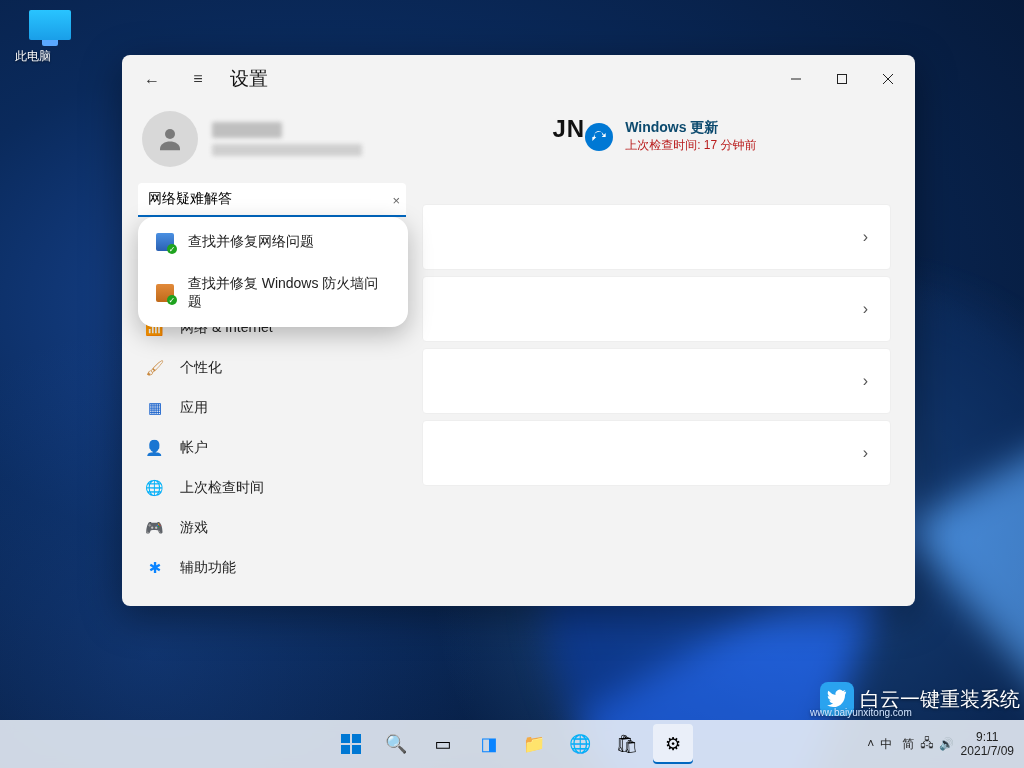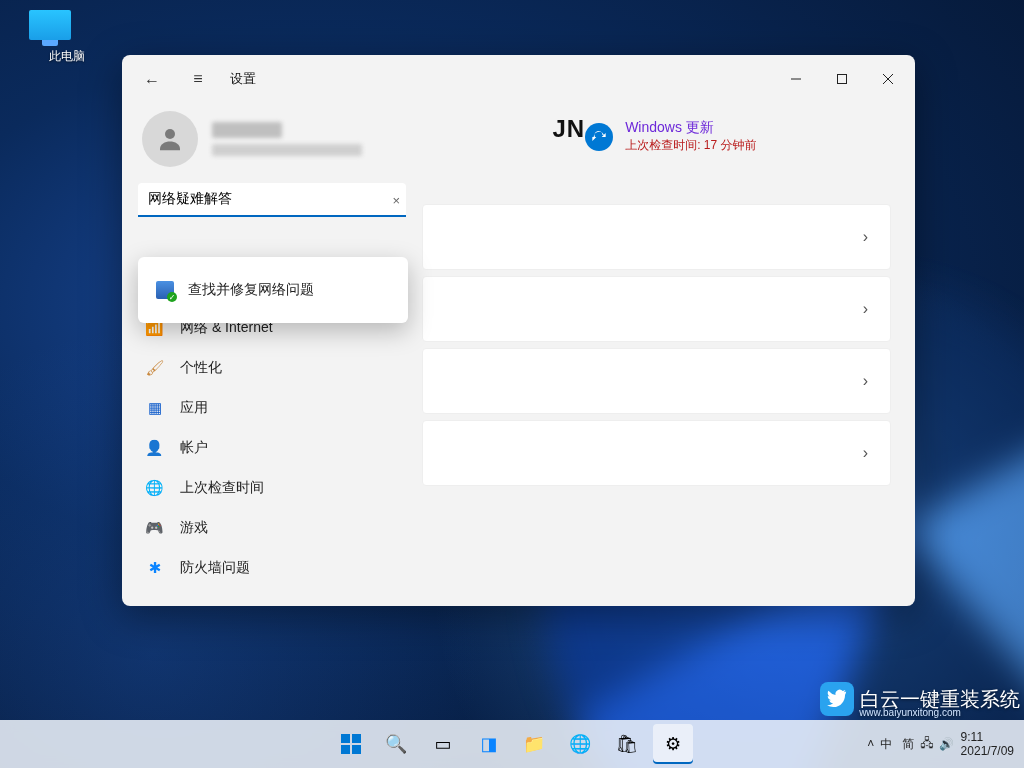--- a/index.html
+++ b/index.html
@@ -10,85 +10,85 @@
   .wallpaper::before { content: ""; position: absolute; inset: 0; background: 
     radial-gradient(circle at 75% 75%, rgba(100,180,255,0.35) 0%, transparent 35%),
     radial-gradient(circle at 85% 65%, rgba(60,140,255,0.3) 0%, transparent 25%),
     radial-gradient(circle at 15% 85%, rgba(40,100,200,0.25) 0%, transparent 30%);
   }
   .bloom { position:absolute; right:-120px; bottom:-120px; width:600px; height:600px; background:
     conic-gradient(from 200deg at 60% 40%, #1e66ff 0 40deg, #0a3aa0 40deg 90deg, #3c8cff 90deg 150deg, #0a2a5c 150deg 220deg, #5aa8ff 220deg 300deg, #0a2a5c 300deg 360deg);
     filter: blur(18px); opacity:.65; border-radius:50%; }
   
   
-  .desktop-icon { position: absolute; top: 10px; left: 15px; width: 70px; text-align: right; color: #fff; font-size: 12px; }
+  .desktop-icon { position: absolute; top: 10px; left: 15px; width: 70px; text-align: left; color: #fff; font-size: 12px; }
   .desktop-icon .monitor { width: 42px; height: 30px; background: linear-gradient(#29c4ff,#1a9ee8); margin: 0 auto 2px; border-radius: 2px; position: relative; }
   .desktop-icon .monitor::after { content:""; position:absolute; bottom:-6px; left:50%; transform:translateX(-50%); width:16px; height:6px; background:#5aa8ff; border-radius:0 0 2px 2px; }
   .desktop-icon .label { margin-top:8px; text-shadow: 0 1px 2px rgba(0,0,0,0.6); }
   
   
   .window { position: absolute; left: 122px; top: 55px; width: 793px; height: 551px; background: #f3f3f3; border-radius: 8px; box-shadow: 0 10px 40px rgba(0,0,0,0.4); display: flex; flex-direction: column; }
   .titlebar { height: 48px; display: flex; align-items: center; padding: 0 4px 0 12px; }
   .titlebar .left { display: flex; align-items: center; gap: 10px; }
   .titlebar .btn { width: 36px; height: 36px; display:flex; align-items:center; justify-content:center; border-radius:4px; color:#333; }
-  .titlebar .title { font-size: 13px; color:#111; margin-left:4px; }
+  .titlebar .title { font-size: 19px; color:#111; margin-left:4px; }
   .titlebar .controls { margin-left:auto; display:flex; }
   .titlebar .controls .wbtn { width:46px; height:32px; display:flex; align-items:center; justify-content:center; color:#333; }
   
   .content { flex:1; display:flex; overflow:hidden; }
   .sidebar { width: 300px; padding: 0 12px 12px 12px; display:flex; flex-direction:column; }
   .user-block { display:flex; align-items:center; gap:14px; padding: 8px 8px 16px 8px; }
   .avatar { width:56px; height:56px; border-radius:50%; background:#d8d8d8; display:flex; align-items:center; justify-content:center; }
   .avatar svg { width:30px; height:30px; fill:#7a7a7a; }
   .user-text .name { font-size:15px; font-weight:600; color:transparent; background:#bfbfbf; border-radius:2px; width:70px; height:16px; filter: blur(2px); }
   .user-text .mail { font-size:12px; color:transparent; background:#cfcfcf; border-radius:2px; width:150px; height:12px; margin-top:6px; filter: blur(2px); }
   
   .search-wrap { position:relative; margin: 0 4px; }
   .search { width:100%; height:34px; border:none; border-bottom:2px solid #0067c0; background:#fff; border-radius:4px 4px 0 0; padding: 0 30px 0 10px; font-size:14px; outline:none; }
   .search-clear { position:absolute; right:6px; top:50%; transform:translateY(-50%); color:#666; font-size:13px; cursor:pointer; }
   
-  .dropdown { position:absolute; top:34px; left:0; right:-2px; background:#fff; border-radius:6px; box-shadow:0 8px 24px rgba(0,0,0,0.25); padding:12px 0; z-index:20;margin-top:40px; }
+  .dropdown { position:absolute; top:34px; left:0; right:-2px; background:#fff; border-radius:16px; box-shadow:0 8px 24px rgba(0,0,0,0.25); padding:4px 0; z-index:20; }
   .dropdown .item { display:flex; align-items:center; gap:14px; padding:12px 18px; font-size:14px; color:#222; }
   .dropdown .ico { width:18px; height:18px; background:linear-gradient(#4a90e2,#2a60b2); border-radius:2px; position:relative; }
   .dropdown .ico::after{content:"✓"; position:absolute; right:-3px; bottom:-3px; background:#1fa31f; color:#fff; font-size:8px; width:10px; height:10px; border-radius:50%; display:flex; align-items:center; justify-content:center;}
   .dropdown .ico.fw { background:linear-gradient(#e28a3a,#c06a1a);}
   .dropdown .ico.fw::after{background:#1fa31f;}
   
   .nav { margin-top:12px; display:flex; flex-direction:column; gap:2px; }
   .nav .nitem { height:38px; display:flex; align-items:center; gap:16px; padding:0 12px; border-radius:4px; font-size:14px; color:#222; position:relative; }
   .nav .nitem.active { background:#eaeaea; }
   .nav .nitem.active::before { content:""; position:absolute; left:0; top:10px; bottom:10px; width:3px; background:#0067c0; border-radius:2px; }
   .nav .nicon { width:18px; height:18px; display:flex; align-items:center; justify-content:center; font-size:15px; }
   
   .main { flex:1; padding: 12px 24px 0 0; overflow:hidden; }
   .page-head { display:flex; align-items:flex-start; justify-content:center; margin-left: -4px; padding-bottom: 20px;}
   .page-head h1 { font-size:24px; font-weight:600; color:#111; letter-spacing:1px; }
   .update-block { display:flex; align-items:center; gap:12px; margin-top:4px;}
   .update-block .uicon { width:28px; height:28px; border-radius:50%; background:#0078d4; display:flex; align-items:center; justify-content:center; }
   .update-block .uicon svg { width:16px; height:16px; fill:#fff; }
-  .update-block .utxt .t1 { font-size:14px; font-weight:400; color:#6d28d9; }
+  .update-block .utxt .t1 { font-size:14px; font-weight:700; color:#0c4a6e; }
   .update-block .utxt .t2 { font-size:12px; color:#b91c1c; }
   
   .cards { display:flex; flex-direction:column; gap:6px; margin-top:30px;}
   .card { height:66px; background:#fff; border:1px solid #eee; border-radius:4px; display:flex; align-items:center; justify-content:flex-end; padding:0 22px; }
   .card .chev { color:#555; }
   
   
   .taskbar { position:absolute; left:0; right:0; bottom:0; height:48px; background:rgba(235,240,248,0.88); backdrop-filter: blur(6px); display:flex; align-items:center; }
   .taskbar .center { position:absolute; left:50%; transform:translateX(-50%); display:flex; gap:6px; }
   .taskbar .titem { width:40px; height:40px; border-radius:4px; display:flex; align-items:center; justify-content:center; font-size:18px; }
   .taskbar .titem.active { background:rgba(255,255,255,0.55); box-shadow: inset 0 -2px 0 #0067c0; }
   .taskbar .right { margin-left:auto; display:flex; align-items:center; gap:6px; padding-right:10px; font-size:12px; color:#222; }
   .taskbar .ime { display:flex; gap:10px; font-size:12px; }
-  .taskbar .clock { text-align:left; line-height:1.2; }
+  .taskbar .clock { text-align:center; line-height:1.2; }
   
   
   .wm { position:absolute; right:4px; bottom:52px; display:flex; align-items:center; gap:6px; color:#fff; font-size:20px; text-shadow:0 1px 3px rgba(0,0,0,0.5);}
   .wm .logo { width:34px; height:34px; background:#2aa3ef; border-radius:8px; display:flex; align-items:center; justify-content:center;}
-  .wm .sub { position:absolute; right:10px; bottom:-2px; font-size:10px; color:#d0e4ff; text-align:center; width:200px;}
+  .wm .sub { position:absolute; right:10px; bottom:-2px; font-size:10px; color:#d0e4ff; text-align:left; width:200px;}
   
   
   .glyph { font-family: "Segoe UI Symbol","Segoe MDL2 Assets", sans-serif; }.col-wifi{color:#0091ea}.col-brush{color:#c8873c}.col-app{color:#0a58ca}.col-user{color:#5b6670}.col-time{color:#00a2b8}.col-game{color:#7a7a7a}.col-acc{color:#0a84ff}
 </style>
 </head>
 <body>
 
 <div class="wallpaper">
     <div class="bloom"></div>
   </div>
@@ -146,20 +146,24 @@
 
       <div class="search-wrap">
         <input class="search" value="网络疑难解答" style="">
         <span class="search-clear">×</span>
 
         <div class="dropdown">
           <div class="item">
             <span class="ico"></span>
             <span>查找并修复网络问题</span>
           </div>
+          <div class="item">
+            <span class="ico fw"></span>
+            <span>查找并修复 Windows 防火墙问题</span>
+          </div>
         </div>
       </div>
 
       <div class="nav">
         <div class="nitem active" style="visibility:hidden"></div>
         <div class="nitem" style="visibility:hidden"></div>
         <div class="nitem">
           <span class="nicon col-wifi">📶</span>
           <span>网络 &amp; Internet</span>
         </div>
@@ -178,21 +182,21 @@
         <div class="nitem">
           <span class="nicon col-time">🌐</span>
           <span>上次检查时间</span>
         </div>
         <div class="nitem">
           <span class="nicon col-game">🎮</span>
           <span>游戏</span>
         </div>
         <div class="nitem">
           <span class="nicon col-acc">✱</span>
-          <span>防火墙问题</span>
+          <span>辅助功能</span>
         </div>
       </div>
     </div>
 
     <div class="main">
       <div class="page-head">
         <h1>JN</h1>
         <div class="update-block">
           <div class="uicon">
             <svg viewBox="0 0 24 24">

